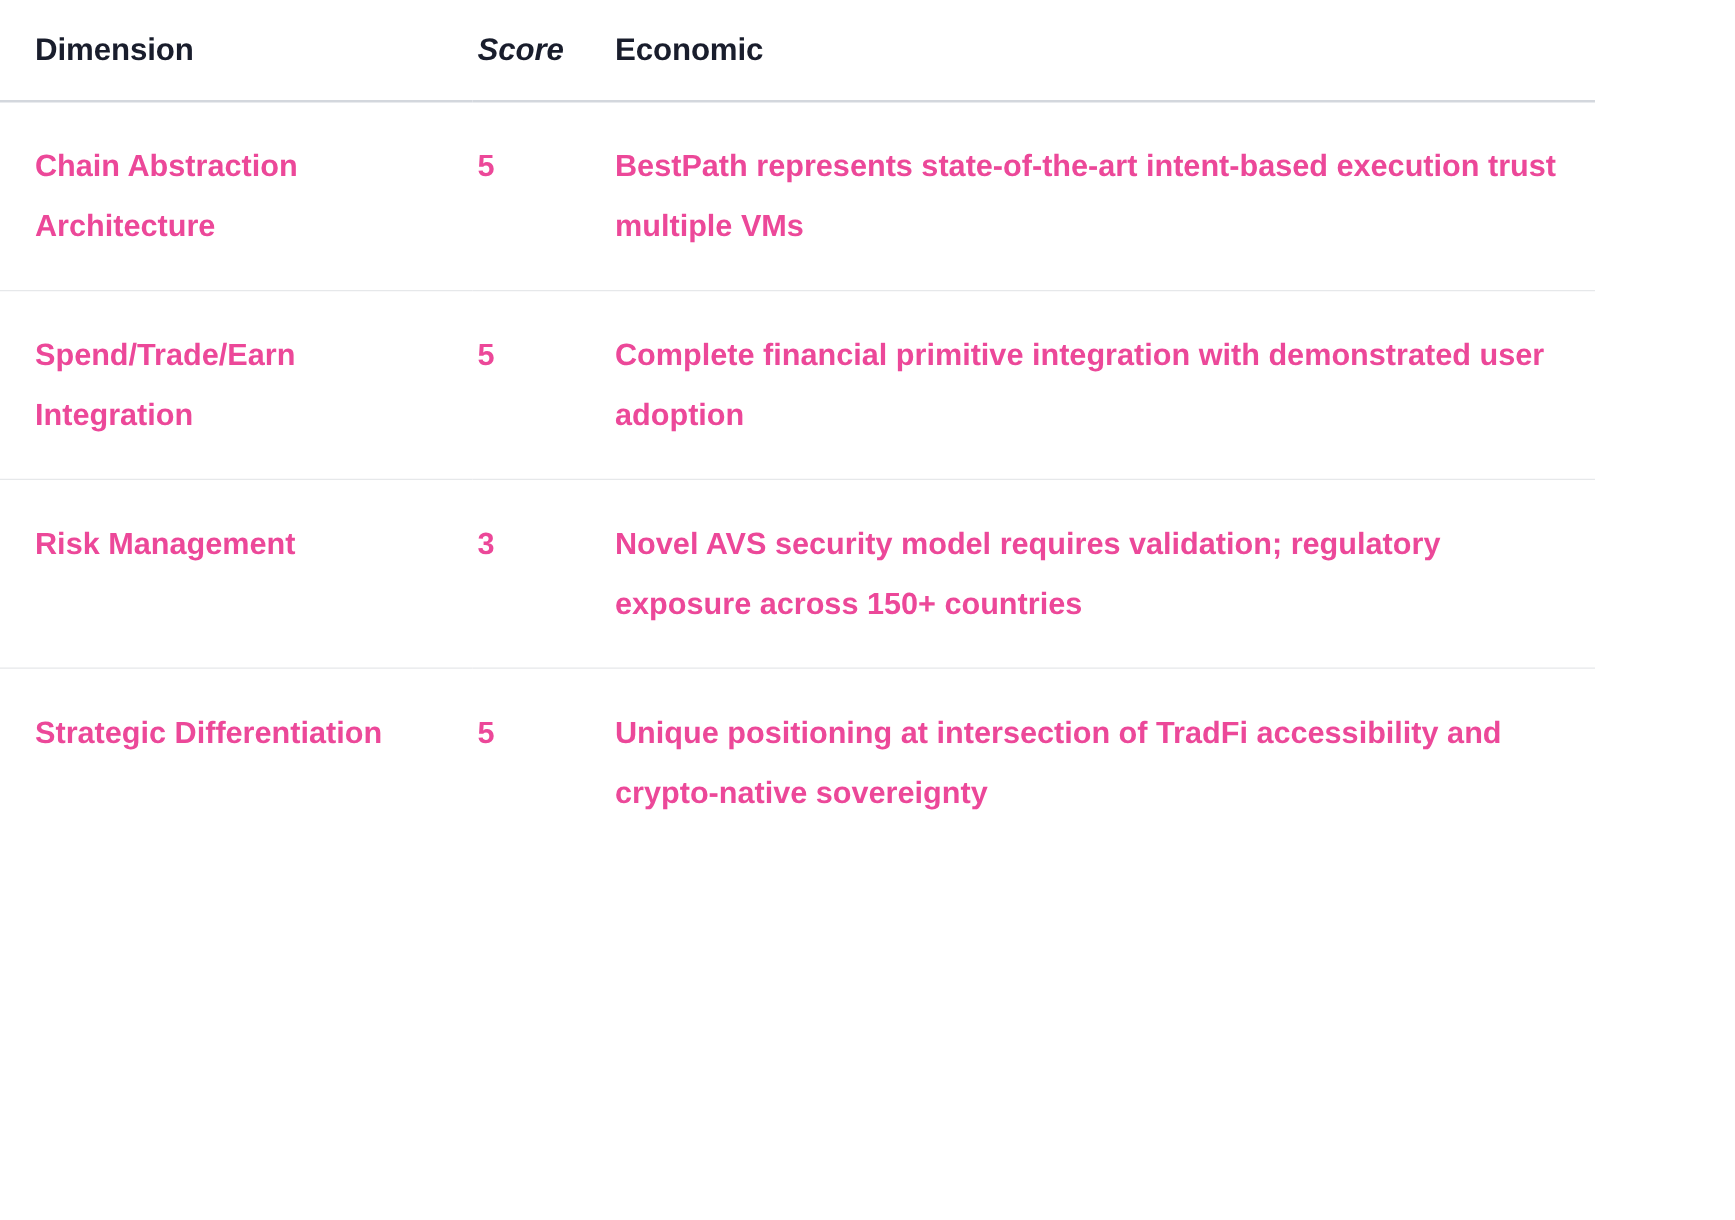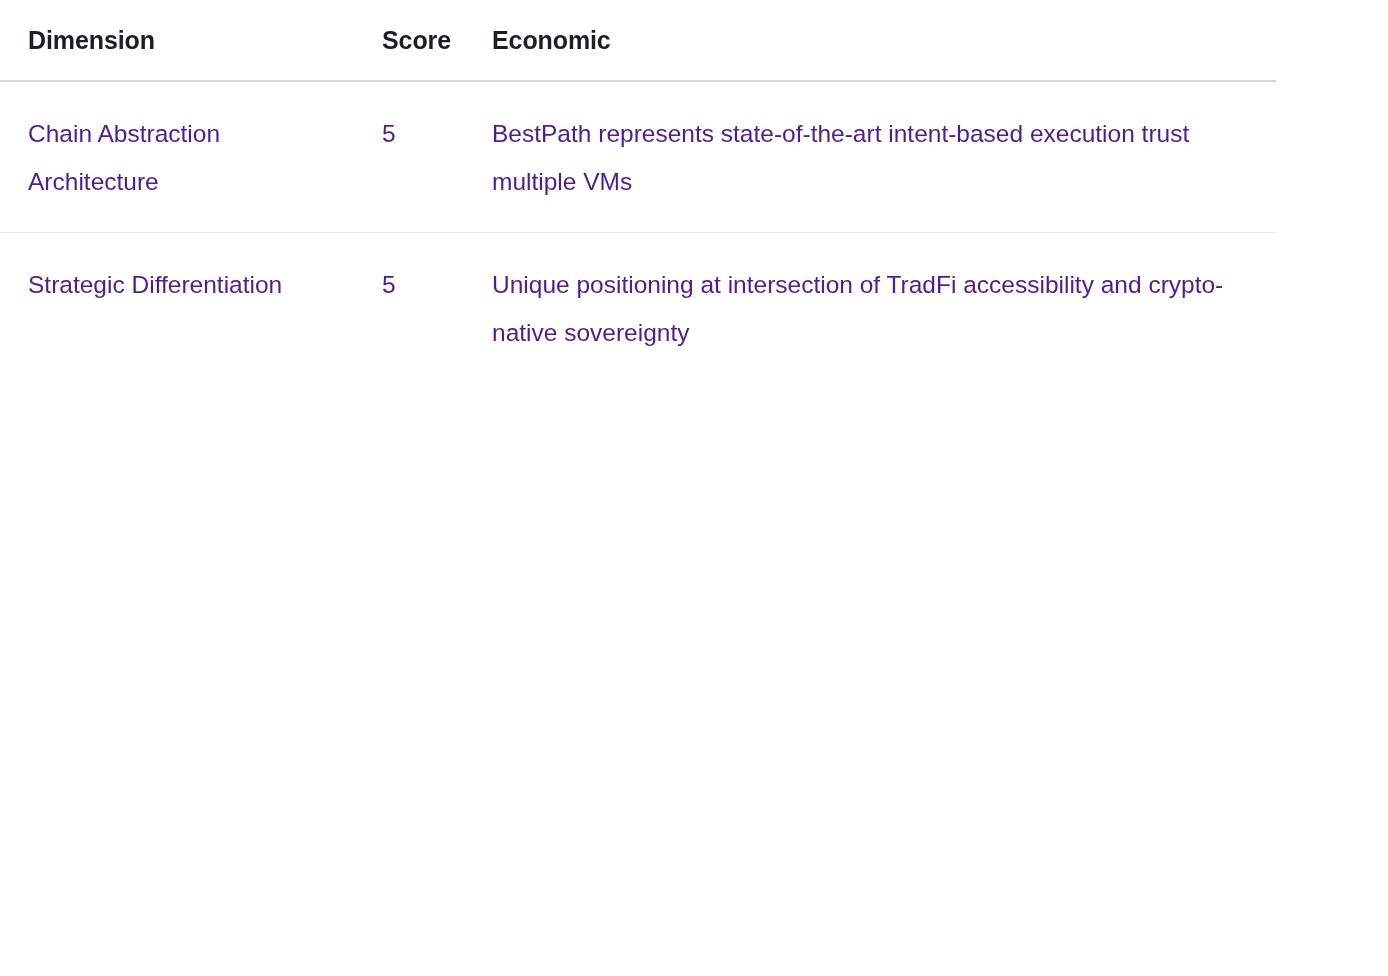--- a/index.html
+++ b/index.html
@@ -40,27 +40,27 @@
     color: #191d2c;
     letter-spacing: -0.1px;
     padding: 0 0 0 0;
     vertical-align: bottom;
     border-bottom: 2px solid #d3d7dd;
     height: 80px;
     line-height: 80px;
     box-sizing: border-box;
   }
   thead th.th-dimension { padding-left: 28px; margin-left: 47px; }
-  thead th.th-score     { padding-left: 4px; }
+  thead th.th-score     { padding-left: 4px; font-style: italic; }
   thead th.th-rationale { padding-left: 4px; }
 
   tbody td {
     font-size: 24.5px;
-    font-weight: 400;
-    color: #4c1d95;
+    font-weight: 700;
+    color: #ec4899;
     line-height: 48px;
     vertical-align: top;
     padding: 28px 0 26px 0;
     border-bottom: 1.5px solid #e6e8ea;
     box-sizing: border-box;
   }
   tbody tr:last-child td {
     border-bottom: none;
   }
   tbody td.td-dimension {
@@ -92,20 +92,30 @@
         <th class="th-rationale">Economic</th>
       </tr>
     </thead>
     <tbody>
       <tr>
         <td class="td-dimension">Chain Abstraction Architecture</td>
         <td class="td-score">5</td>
         <td class="td-rationale">BestPath represents state-of-the-art intent-based execution trust multiple VMs</td>
       </tr>
       <tr>
+        <td class="td-dimension">Spend/Trade/Earn Integration</td>
+        <td class="td-score">5</td>
+        <td class="td-rationale">Complete financial primitive integration with demonstrated user adoption</td>
+      </tr>
+      <tr>
+        <td class="td-dimension">Risk Management</td>
+        <td class="td-score">3</td>
+        <td class="td-rationale">Novel AVS security model requires validation; regulatory exposure across 150+ countries</td>
+      </tr>
+      <tr>
         <td class="td-dimension">Strategic Differentiation</td>
         <td class="td-score">5</td>
         <td class="td-rationale">Unique positioning at intersection of TradFi accessibility and crypto-native sovereignty</td>
       </tr>
 
     </tbody>
   </table>
 </div>
 
 </body></html>

